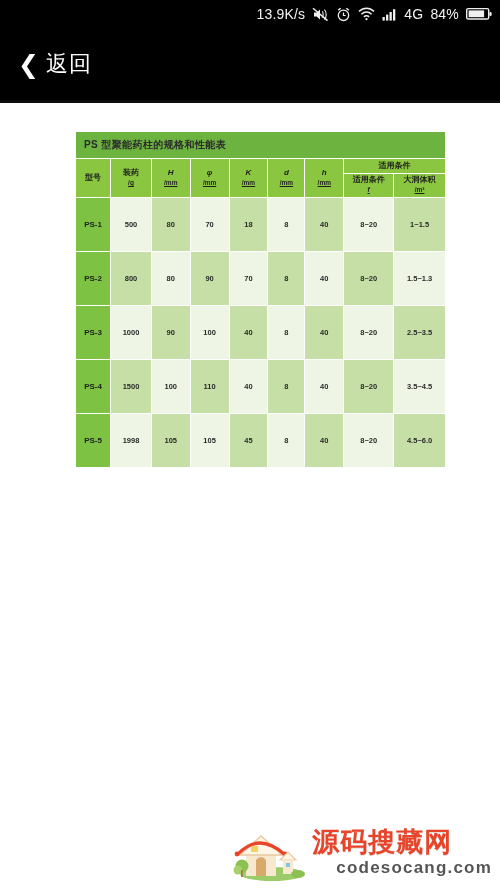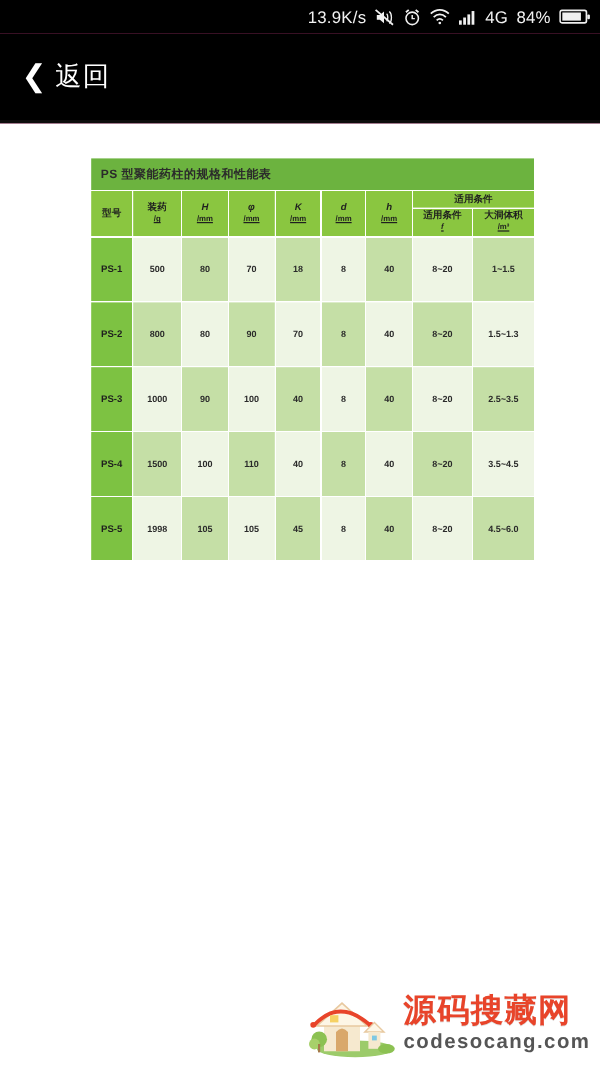--- a/index.html
+++ b/index.html
@@ -92,21 +92,21 @@
   }
   .wm-logo { position:relative; width:74px; height:58px; }
   .wm-text { display:flex; flex-direction:column; align-items:flex-start; }
   .wm-cn {
     font-size: 27px; font-weight:bold; color:#e8442a;
     letter-spacing: 1px; line-height:1.05;
     text-shadow: 0 1px 0 rgba(0,0,0,.12);
   }
   .wm-en {
     font-size: 17px; font-weight:bold; color:#555;
-    letter-spacing: 1.2px; line-height:1.2; margin-top:2px;
+    letter-spacing: 1.2px; line-height:1.2; margin-top:2px;margin-left:24px;
   }
 </style>
 </head>
 <body>
 
 <div id="app">
 
   <div class="statusbar">
     <span class="sb-text">13.9K/s</span>
 

